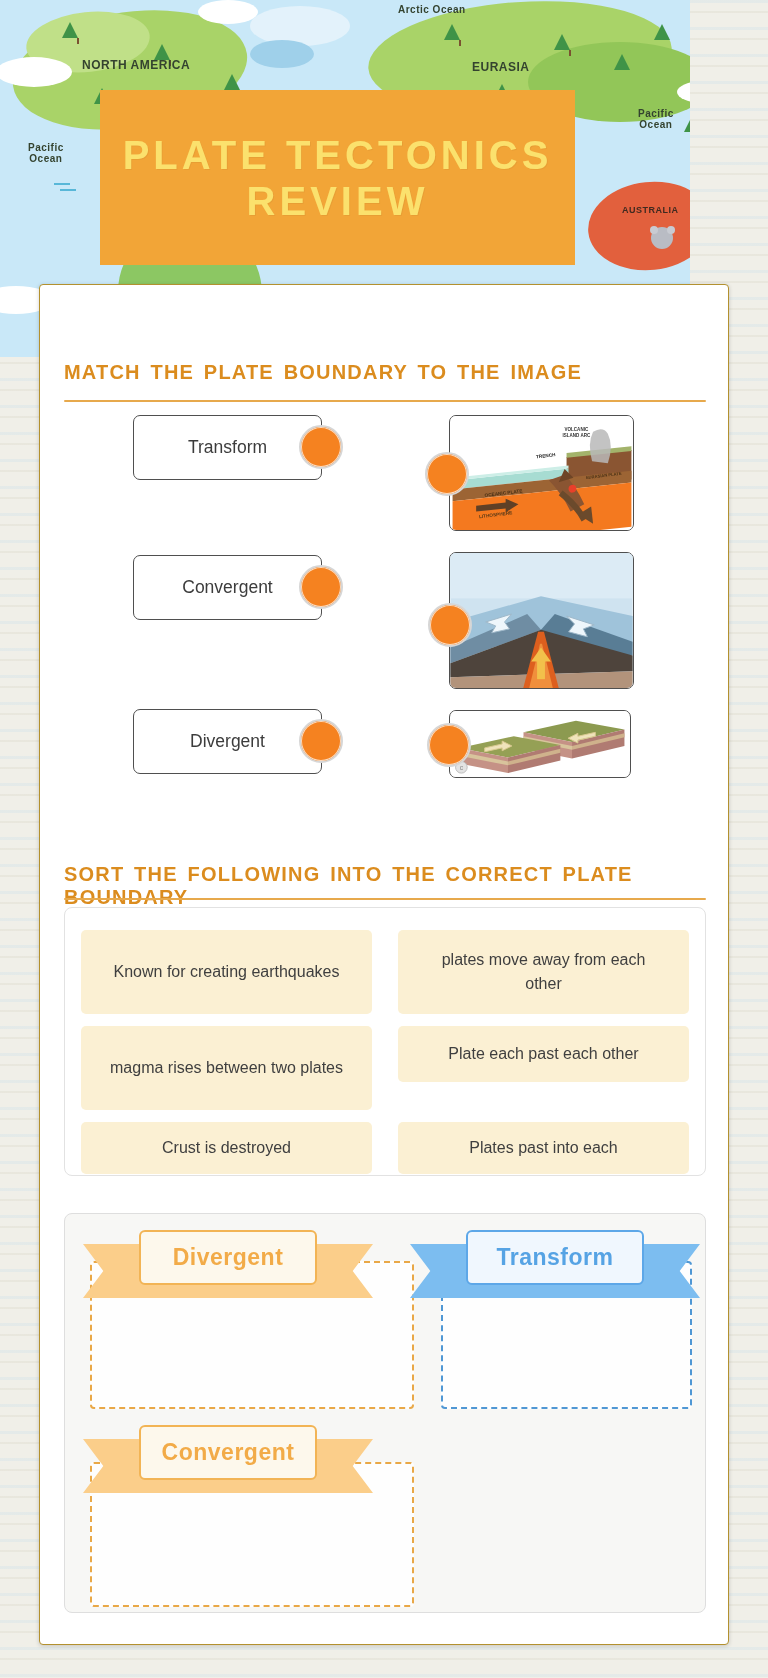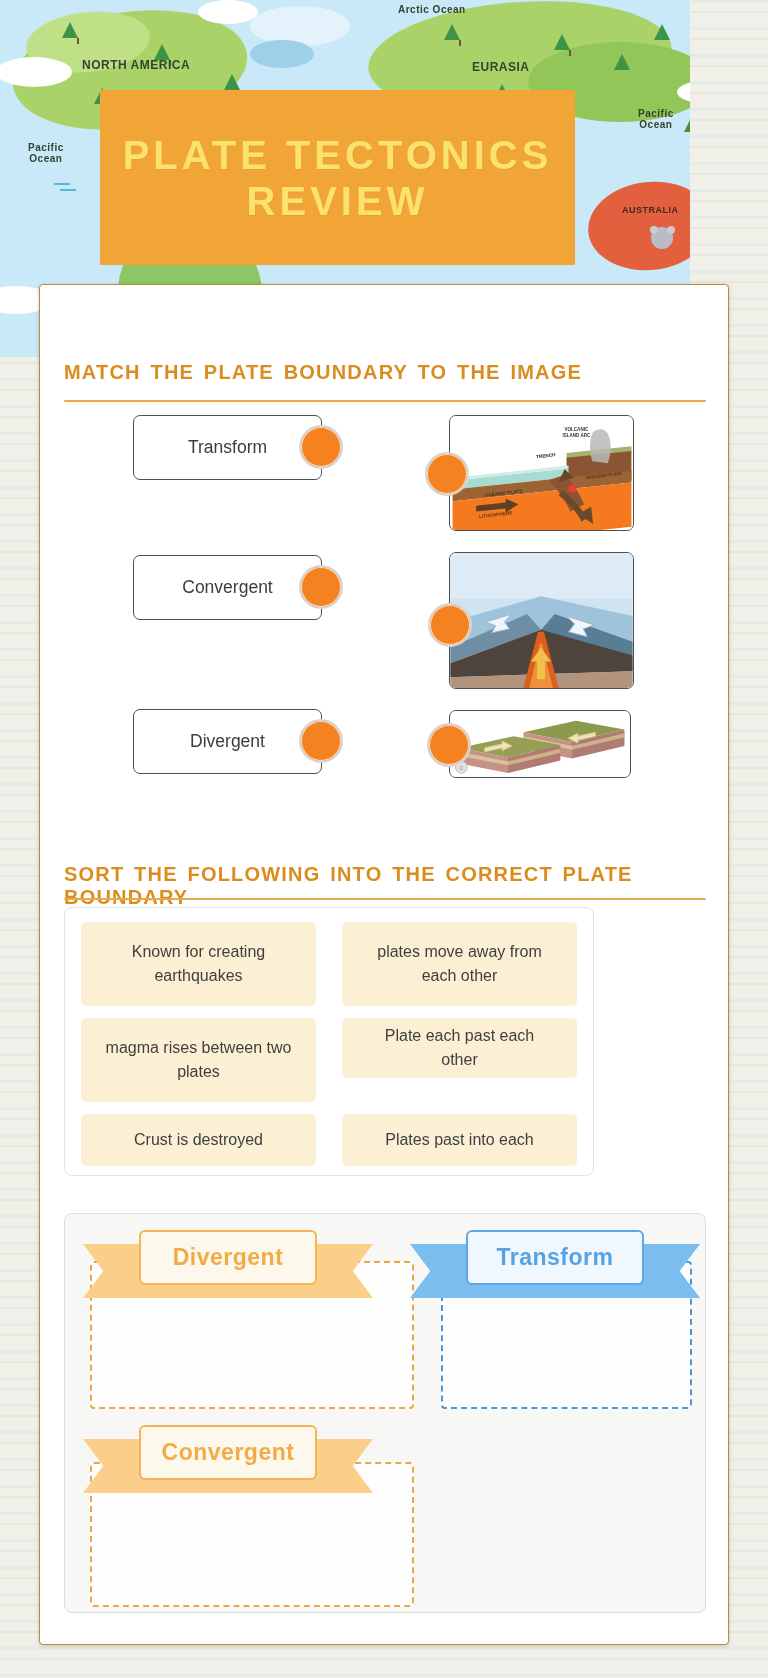--- a/index.html
+++ b/index.html
@@ -55,24 +55,24 @@
   }
   .match-img svg { display:block; width:100%; height:100%; }
   .dot {
     position:absolute; width:44px; height:44px; border-radius:50%;
     background:#f58220; border:2px solid #d6d6d6;
     box-shadow:0 0 0 1px rgba(255,255,255,0.7) inset;
   }
 
   
   .sort-box {
-    position:absolute; left:24px; top:622px; width:530px; height:269px;
+    position:absolute; left:24px; top:622px; width:642px; height:269px;
     background:#fff; border:1px solid #e2e2e2; border-radius:8px;
     display:grid; grid-template-columns:1fr 1fr; column-gap:26px; row-gap:12px;
-    padding:14px 16px; align-items:start;
+    padding:22px 16px; align-items:start;
   }
   .sort-card {
     width:100%; background:#fbf0d3; border-radius:5px;
     display:flex; align-items:center; justify-content:center; text-align:center;
     font-size:16px; line-height:1.5; color:#3f3f3f; padding:6px 24px;
   }
   .h84 { min-height:84px; } .h56 { min-height:56px; } .h52 { min-height:52px; }
 
   
   .dz-box {

